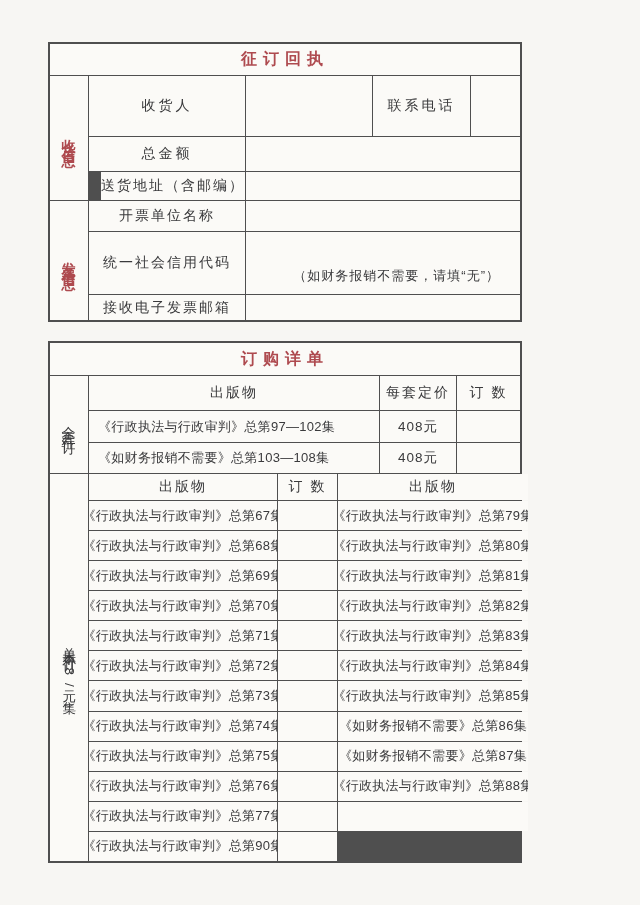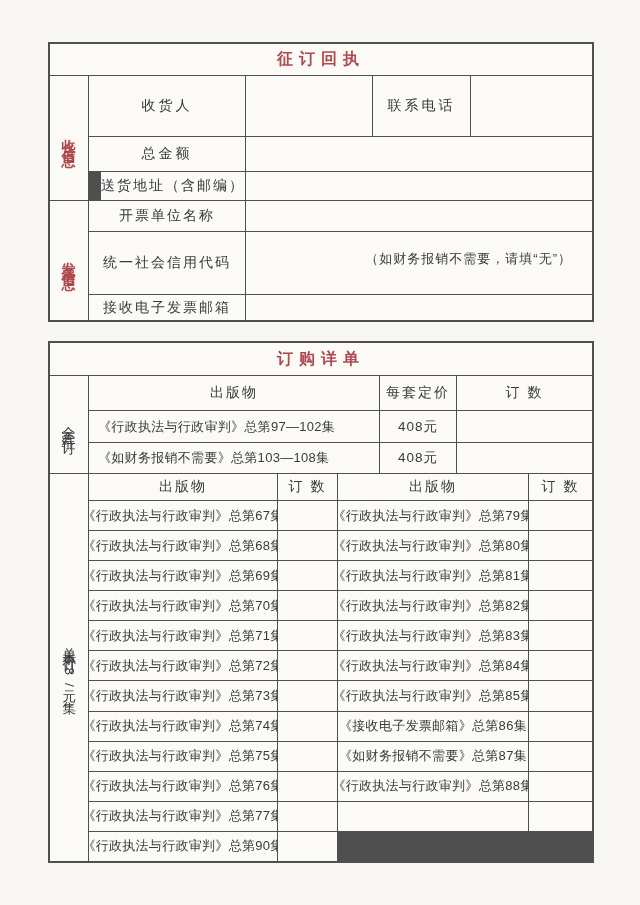--- a/index.html
+++ b/index.html
@@ -13,21 +13,21 @@
   html,body{margin:0;padding:0;}
   body{
     width:640px;height:905px;
     background:var(--page);
     font-family:"Liberation Sans","DejaVu Sans",sans-serif;
     color:var(--ink);
     position:relative;
     overflow:hidden;
   }
   .tbl{
-    position:absolute;left:48px;width:546px;
+    position:absolute;left:48px;width:474px;
     border:2px solid var(--border);
     background:var(--border);
   }
   .cell{
     background:var(--paper);
     display:flex;align-items:center;justify-content:center;
     text-align:center;
     overflow:hidden;
   }
   .title-cell{
@@ -50,21 +50,21 @@
     writing-mode:vertical-lr;
     text-orientation:upright;
     letter-spacing:5px;
     font-size:14px;
     line-height:1;
   }
   .v-red{color:var(--accent);font-weight:bold;}
   .field-label{font-size:14px;letter-spacing:3px;}
   .two-line{flex-direction:column;line-height:1.85;letter-spacing:2px;}
   .note-cell{
-    justify-content:flex-end;
+    align-items:flex-end;justify-content:flex-end;
     padding:0 20px 9px 0;
     font-size:13px;
     letter-spacing:1px;
   }
   
   #order-table{
     display:flex;flex-direction:column;gap:1px;
   }
   .order-title{height:32px;flex:none;}
   .grid{display:grid;gap:1px;}
@@ -193,21 +193,21 @@
   <div class="cell book">《行政执法与行政审判》总第84集</div>
   <div class="cell"></div>
 
   <div class="cell book">《行政执法与行政审判》总第73集</div>
   <div class="cell"></div>
   <div class="cell book">《行政执法与行政审判》总第85集</div>
   <div class="cell"></div>
 
   <div class="cell book">《行政执法与行政审判》总第74集</div>
   <div class="cell"></div>
-  <div class="cell book">《接收电子发票邮箱》总第86集</div>
+  <div class="cell book">《如财务报销不需要》总第86集</div>
   <div class="cell"></div>
 
   <div class="cell book">《行政执法与行政审判》总第75集</div>
   <div class="cell"></div>
   <div class="cell book">《如财务报销不需要》总第87集</div>
   <div class="cell"></div>
 
   <div class="cell book">《行政执法与行政审判》总第76集</div>
   <div class="cell"></div>
   <div class="cell book">《行政执法与行政审判》总第88集</div>

